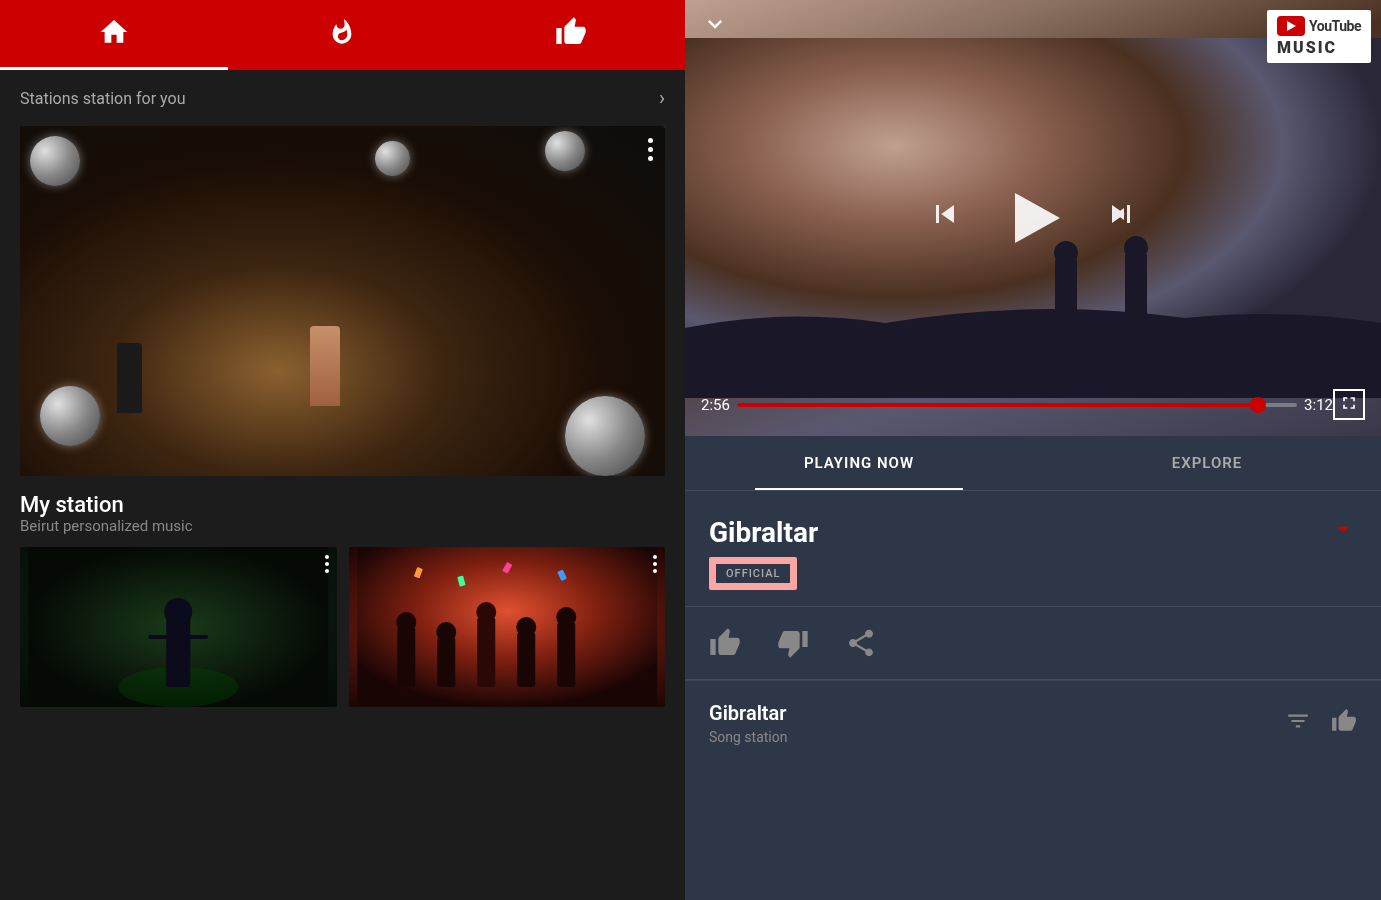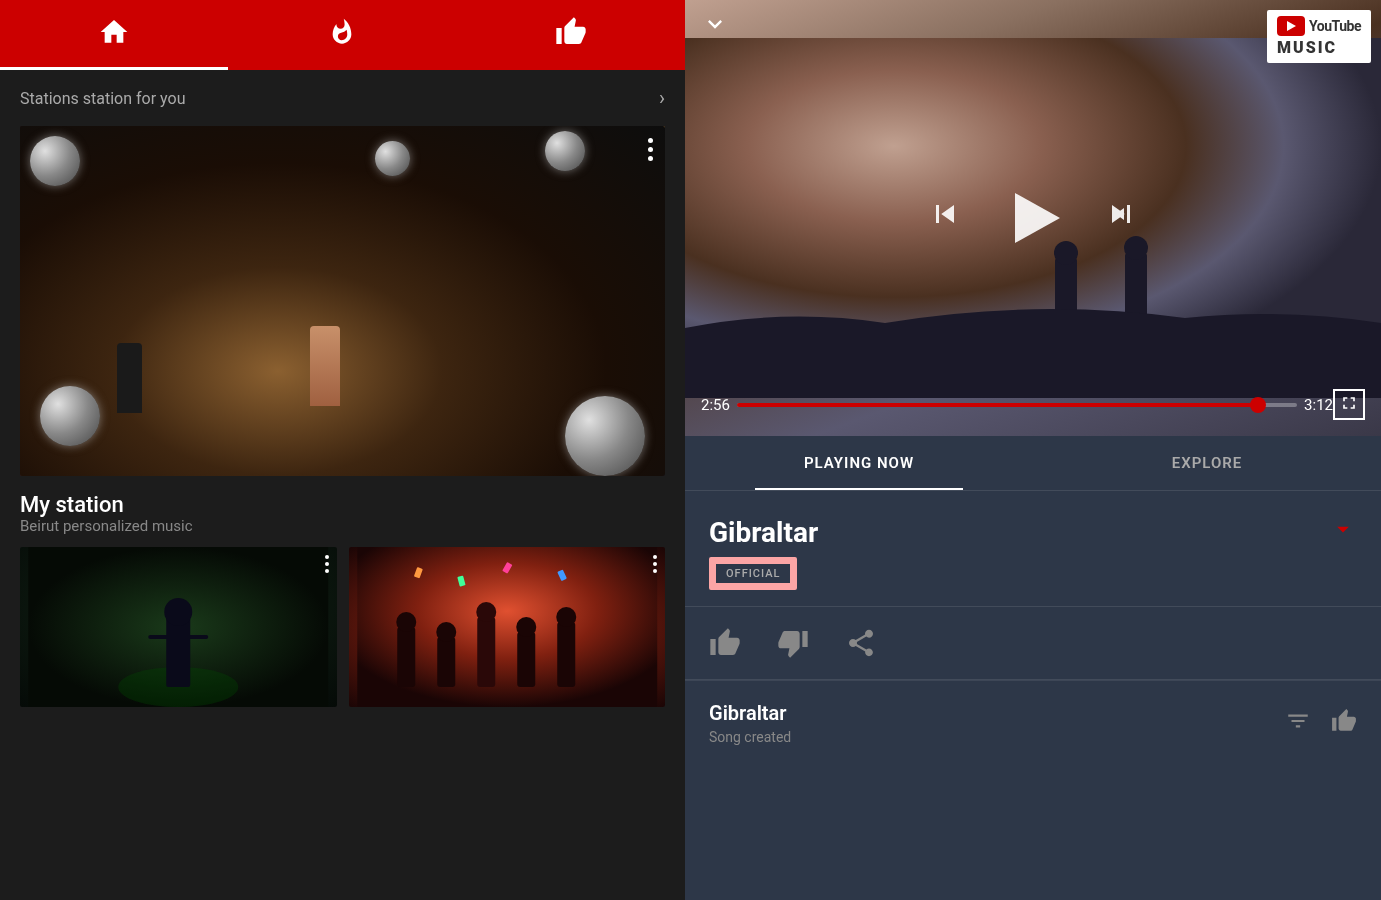--- a/index.html
+++ b/index.html
@@ -743,21 +743,21 @@
     <div class="action-btn">
       <svg width="32" height="32" viewBox="0 0 24 24" fill="#888888">
         <path d="M18 16.08c-.76 0-1.44.3-1.96.77L8.91 12.7c.05-.23.09-.46.09-.7s-.04-.47-.09-.7l7.05-4.11c.54.5 1.25.81 2.04.81 1.66 0 3-1.34 3-3s-1.34-3-3-3-3 1.34-3 3c0 .24.04.47.09.7L8.04 9.81C7.5 9.31 6.79 9 6 9c-1.66 0-3 1.34-3 3s1.34 3 3 3c.79 0 1.5-.31 2.04-.81l7.12 4.16c-.05.21-.08.43-.08.65 0 1.61 1.31 2.92 2.92 2.92s2.92-1.31 2.92-2.92-1.31-2.92-2.92-2.92z"></path>
       </svg>
     </div>
   </div>
 
   <div class="queue-item">
     <div>
       <div class="queue-song-title">Gibraltar</div>
-      <div class="queue-song-sub">Song created</div>
+      <div class="queue-song-sub">Song station</div>
     </div>
     <div class="queue-actions">
       <div class="queue-action-icon">
         <svg width="26" height="26" viewBox="0 0 24 24" fill="#888888">
           <path d="M10 18h4v-2h-4v2zM3 6v2h18V6H3zm3 7h12v-2H6v2z"></path>
         </svg>
       </div>
       <div class="queue-action-icon">
         <svg width="26" height="26" viewBox="0 0 24 24" fill="#888888">
           <path d="M1 21h4V9H1v12zm22-11c0-1.1-.9-2-2-2h-6.31l.95-4.57.03-.32c0-.41-.17-.79-.44-1.06L14.17 1 7.59 7.59C7.22 7.95 7 8.45 7 9v10c0 1.1.9 2 2 2h9c.83 0 1.54-.5 1.84-1.22l3.02-7.05c.09-.23.14-.47.14-.73v-2z"></path>

